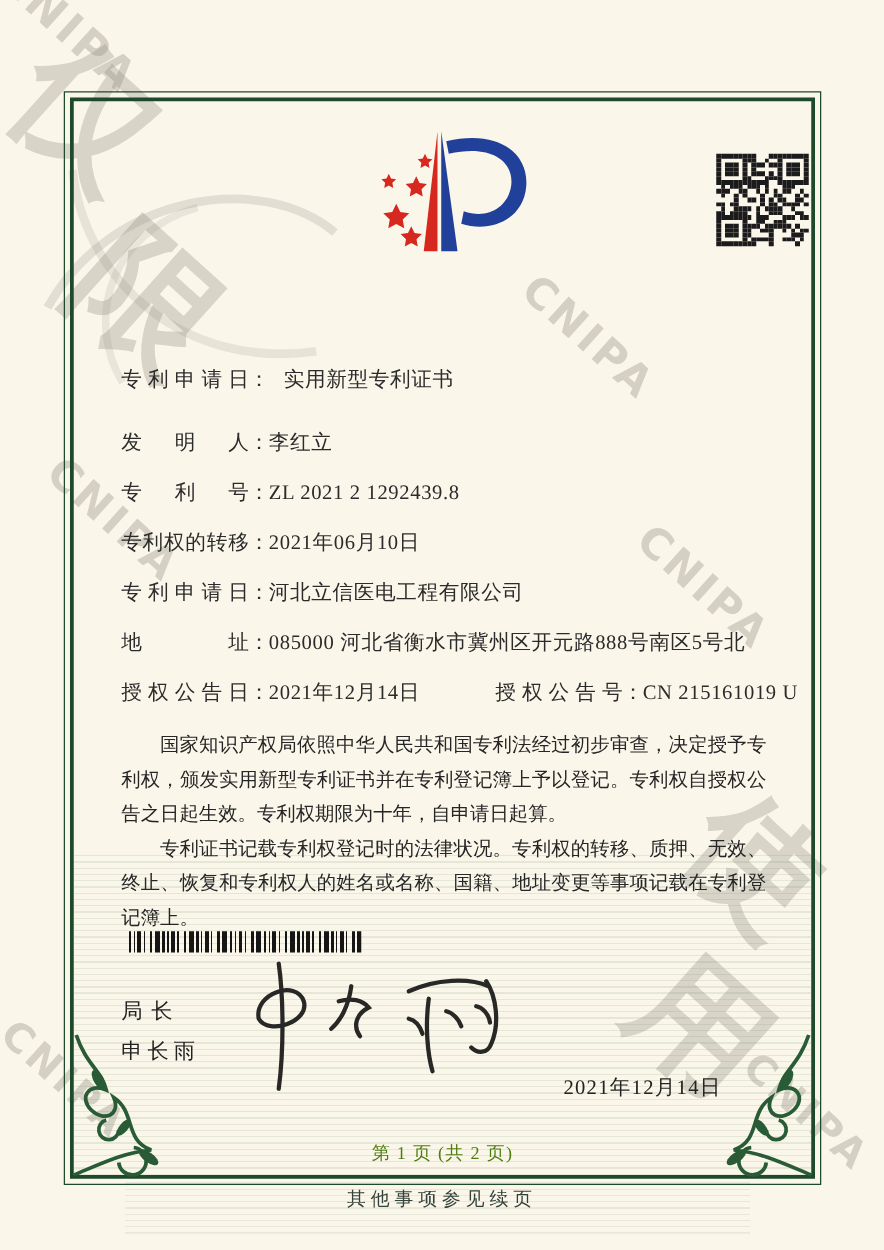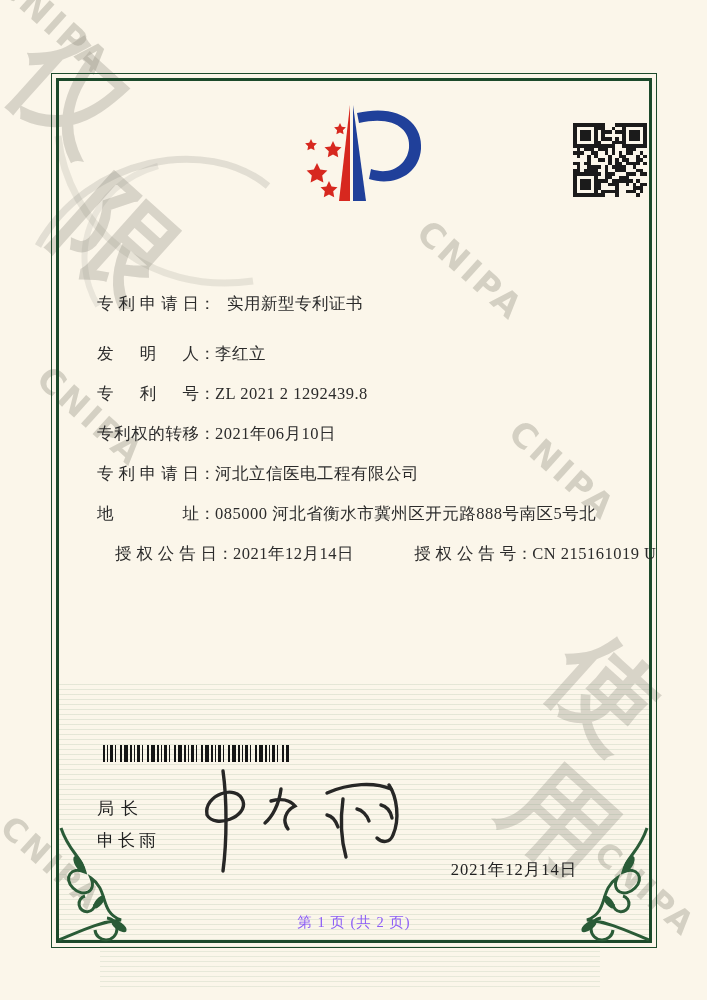--- a/index.html
+++ b/index.html
@@ -46,21 +46,21 @@
   .cert-no{position:absolute;left:38px;top:40px;font-size:16px;letter-spacing:1.5px;color:#3a3a3a;}
   .logo{position:absolute;left:222px;top:20px;}
   .qr{position:absolute;left:514px;top:42px;width:74px;height:74px;}
   .qr i{position:absolute;width:3.6px;height:3.6px;background:#1b1b1b;}
   .title{position:absolute;left:0;right:0;top:126px;text-align:center;
          font-size:34px;font-weight:bold;letter-spacing:8px;color:#141414;}
   
   .fields{position:absolute;left:38px;top:212px;width:524px;font-size:16.5px;}
   .frow{position:absolute;left:0;white-space:nowrap;}
   .r0{top:0;} .r1{top:50px;} .r2{top:90px;} .r3{top:130px;}
-  .r4{top:170px;} .r5{top:210px;} .r6{top:250px;margin-left:18px;}
+  .r4{top:170px;} .r5{top:210px;} .r6{top:250px;}
   .flabel{display:inline-block;width:102px;text-align:justify;text-align-last:justify;}
   .fcolon{display:inline-block;width:16px;}
   .fval{letter-spacing:0.5px;}
   .r0 .fval{padding-left:12px;}
   .pair2{margin-left:56px;}
   
   .body-text{position:absolute;left:38px;top:502px;width:516px;
              font-size:15.5px;line-height:1.78;text-align:justify;color:#262626;}
   .body-text p{margin:0;text-indent:2em;}
   
@@ -68,21 +68,21 @@
     background:repeating-linear-gradient(90deg,
       #151515 0 2px, transparent 2px 4px, #151515 4px 5px, transparent 5px 7px,
       #151515 7px 10px, transparent 10px 12px, #151515 12px 13px, transparent 13px 17px,
       #151515 17px 19px, transparent 19px 21px, #151515 21px 25px, transparent 25px 27px);}
   .signer-title{position:absolute;left:38px;top:716px;font-size:17px;letter-spacing:7px;color:#222;}
   .signer-name{position:absolute;left:38px;top:748px;font-size:17px;letter-spacing:4px;color:#222;}
   .signature{position:absolute;left:118px;top:678px;}
   .issue-date{position:absolute;left:350px;top:778px;width:210px;text-align:center;
               font-size:16.5px;letter-spacing:1px;color:#222;}
   .page-note{position:absolute;left:0;right:0;top:832px;text-align:center;
-             font-size:14.5px;letter-spacing:1px;color:#8b5cf6;}
+             font-size:14.5px;letter-spacing:1px;color:#4d7c0f;}
   .continuation{position:absolute;left:0;right:0;top:950px;text-align:center;
                 font-size:15px;letter-spacing:4px;color:#33413a;}
   .flourish{position:absolute;bottom:-4px;}
   .flourish.fl-right{right:-4px;}
   .flourish.fl-left{left:-4px;transform:scaleX(-1);}
 </style>
 </head>
 <body>
 
 <div class="page">
@@ -393,20 +393,24 @@
       </div>
       <div class="frow r5">
         <span class="flabel">地址</span><span class="fcolon">：</span><span class="fval">085000 河北省衡水市冀州区开元路888号南区5号北</span>
       </div>
       <div class="frow r6">
         <span><span class="flabel">授权公告日</span><span class="fcolon">：</span><span class="fval">2021年12月14日</span></span>
         <span class="pair2"><span class="flabel">授权公告号</span><span class="fcolon">：</span><span class="fval">CN 215161019 U</span></span>
       </div>
     </div>
 
+    <div class="body-text">
+      <p>国家知识产权局依照中华人民共和国专利法经过初步审查，决定授予专利权，颁发实用新型专利证书并在专利登记簿上予以登记。专利权自授权公告之日起生效。专利权期限为十年，自申请日起算。</p>
+      <p>专利证书记载专利权登记时的法律状况。专利权的转移、质押、无效、终止、恢复和专利权人的姓名或名称、国籍、地址变更等事项记载在专利登记簿上。</p>
+    </div>
 
     <div class="barcode"></div>
 
     <div class="signer-title">局长</div>
     <div class="signer-name">申长雨</div>
 
     <svg class="signature" width="250" height="115" viewBox="0 0 250 115">
       <g fill="none" stroke="#161616" stroke-width="3.4" stroke-linecap="round" opacity="0.92">
         <path d="M30,56 c-4,-20 30,-32 36,-14 c5,16 -28,28 -36,14"></path>
         <path d="M46,12 c4,28 4,70 0,100"></path>
@@ -444,13 +448,14 @@
       </g>
       <g fill="#2a5b37">
         <ellipse cx="64" cy="38" rx="4" ry="9" transform="rotate(30 64 38)"></ellipse>
         <ellipse cx="44" cy="76" rx="3.5" ry="8" transform="rotate(-40 44 76)"></ellipse>
         <ellipse cx="24" cy="100" rx="4" ry="9" transform="rotate(55 24 100)"></ellipse>
       </g>
     </svg>
   </div>
 
   <div class="below-lines"></div>
+  <div class="continuation">其他事项参见续页</div>
 </div>
 
 </body></html>

